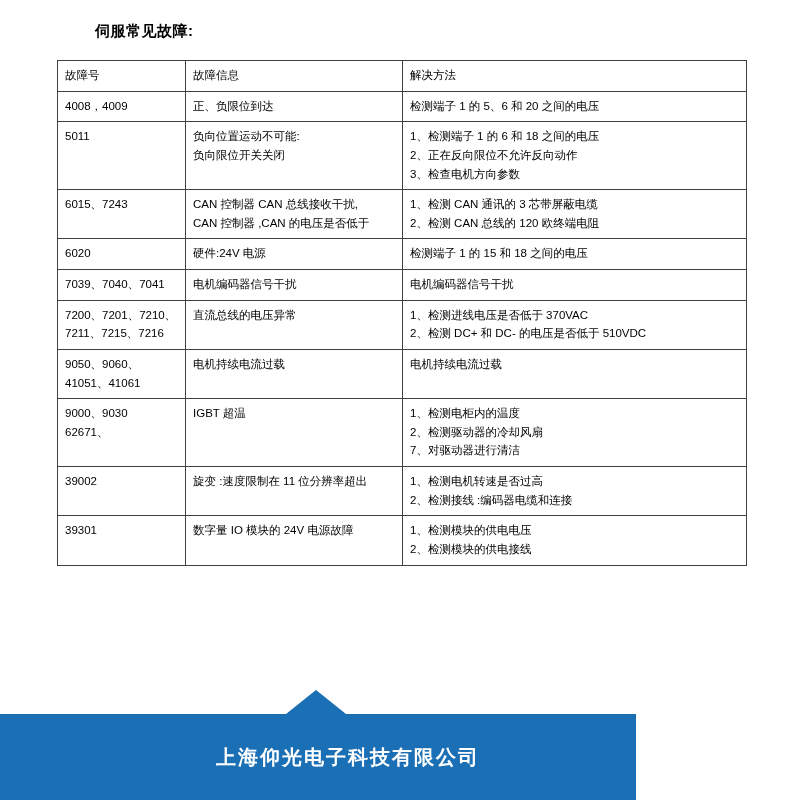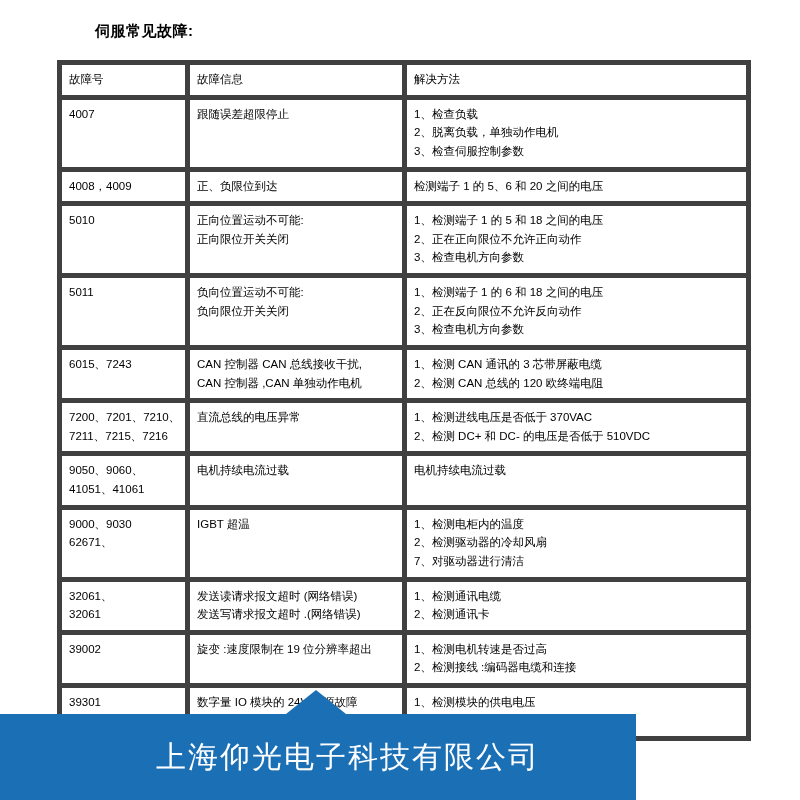--- a/index.html
+++ b/index.html
@@ -30,21 +30,21 @@
   }
   table.fault-table {
     position: absolute;
     left: 57px;
     top: 60px;
     width: 689px;
     border-collapse: collapse;
     table-layout: fixed;
   }
   table.fault-table td, table.fault-table th {
-    border: 5px solid #404040;
+    border: 1px solid #404040;
     vertical-align: top;
     padding: 5px 7px 6px 7px;
     font-size: 11.5px;
     line-height: 1.62;
     font-weight: normal;
     text-align: left;
   }
   table.fault-table th {
     font-weight: normal;
   }
@@ -77,22 +77,22 @@
   .footer-text {
     position: absolute;
     left: 0;
     right: 0;
     bottom: 0;
     height: 86px;
     display: flex;
     align-items: center;
     justify-content: center;
     color: #ffffff;
-    font-size: 30px;
-    font-weight: normal;
+    font-size: 20px;
+    font-weight: bold;
     letter-spacing: 2px;
     padding-left: 60px;
     box-sizing: border-box;
   }
 </style>
 </head>
 <body>
 
 <div class="page">
 
@@ -107,54 +107,27 @@
     <thead>
       <tr>
         <th>故障号</th>
         <th>故障信息</th>
         <th>解决方法</th>
       </tr>
     </thead>
     <tbody>
         <tr>
           <td>
-            <span class="cell-line">4007</span>
-          </td>
-          <td>
-            <span class="cell-line">跟随误差超限停止</span>
-          </td>
-          <td>
-            <span class="cell-line">1、检查负载</span>
-            <span class="cell-line">2、脱离负载，单独动作电机</span>
-            <span class="cell-line">3、检查伺服控制参数</span>
-          </td>
-        </tr>
-        <tr>
-          <td>
             <span class="cell-line">4008，4009</span>
           </td>
           <td>
             <span class="cell-line">正、负限位到达</span>
           </td>
           <td>
             <span class="cell-line">检测端子 1 的 5、6 和 20 之间的电压</span>
-          </td>
-        </tr>
-        <tr>
-          <td>
-            <span class="cell-line">5010</span>
-          </td>
-          <td>
-            <span class="cell-line">正向位置运动不可能:</span>
-            <span class="cell-line">正向限位开关关闭</span>
-          </td>
-          <td>
-            <span class="cell-line">1、检测端子 1 的 5 和 18 之间的电压</span>
-            <span class="cell-line">2、正在正向限位不允许正向动作</span>
-            <span class="cell-line">3、检查电机方向参数</span>
           </td>
         </tr>
         <tr>
           <td>
             <span class="cell-line">5011</span>
           </td>
           <td>
             <span class="cell-line">负向位置运动不可能:</span>
             <span class="cell-line">负向限位开关关闭</span>
           </td>
@@ -163,25 +136,47 @@
             <span class="cell-line">2、正在反向限位不允许反向动作</span>
             <span class="cell-line">3、检查电机方向参数</span>
           </td>
         </tr>
         <tr>
           <td>
             <span class="cell-line">6015、7243</span>
           </td>
           <td>
             <span class="cell-line">CAN 控制器 CAN 总线接收干扰,</span>
-            <span class="cell-line">CAN 控制器 ,CAN 单独动作电机</span>
+            <span class="cell-line">CAN 控制器 ,CAN 的电压是否低于</span>
           </td>
           <td>
             <span class="cell-line">1、检测 CAN 通讯的 3 芯带屏蔽电缆</span>
             <span class="cell-line">2、检测 CAN 总线的 120 欧终端电阻</span>
+          </td>
+        </tr>
+        <tr>
+          <td>
+            <span class="cell-line">6020</span>
+          </td>
+          <td>
+            <span class="cell-line">硬件:24V 电源</span>
+          </td>
+          <td>
+            <span class="cell-line">检测端子 1 的 15 和 18 之间的电压</span>
+          </td>
+        </tr>
+        <tr>
+          <td>
+            <span class="cell-line">7039、7040、7041</span>
+          </td>
+          <td>
+            <span class="cell-line">电机编码器信号干扰</span>
+          </td>
+          <td>
+            <span class="cell-line">电机编码器信号干扰</span>
           </td>
         </tr>
         <tr>
           <td>
             <span class="cell-line">7200、7201、7210、</span>
             <span class="cell-line">7211、7215、7216</span>
           </td>
           <td>
             <span class="cell-line">直流总线的电压异常</span>
           </td>
@@ -211,38 +206,24 @@
             <span class="cell-line">IGBT 超温</span>
           </td>
           <td>
             <span class="cell-line">1、检测电柜内的温度</span>
             <span class="cell-line">2、检测驱动器的冷却风扇</span>
             <span class="cell-line">7、对驱动器进行清洁</span>
           </td>
         </tr>
         <tr>
           <td>
-            <span class="cell-line">32061、</span>
-            <span class="cell-line">32061</span>
-          </td>
-          <td>
-            <span class="cell-line">发送读请求报文超时 (网络错误)</span>
-            <span class="cell-line">发送写请求报文超时 .(网络错误)</span>
-          </td>
-          <td>
-            <span class="cell-line">1、检测通讯电缆</span>
-            <span class="cell-line">2、检测通讯卡</span>
-          </td>
-        </tr>
-        <tr>
-          <td>
             <span class="cell-line">39002</span>
           </td>
           <td>
-            <span class="cell-line">旋变 :速度限制在 19 位分辨率超出</span>
+            <span class="cell-line">旋变 :速度限制在 11 位分辨率超出</span>
           </td>
           <td>
             <span class="cell-line">1、检测电机转速是否过高</span>
             <span class="cell-line">2、检测接线 :编码器电缆和连接</span>
           </td>
         </tr>
         <tr>
           <td>
             <span class="cell-line">39301</span>
           </td>

